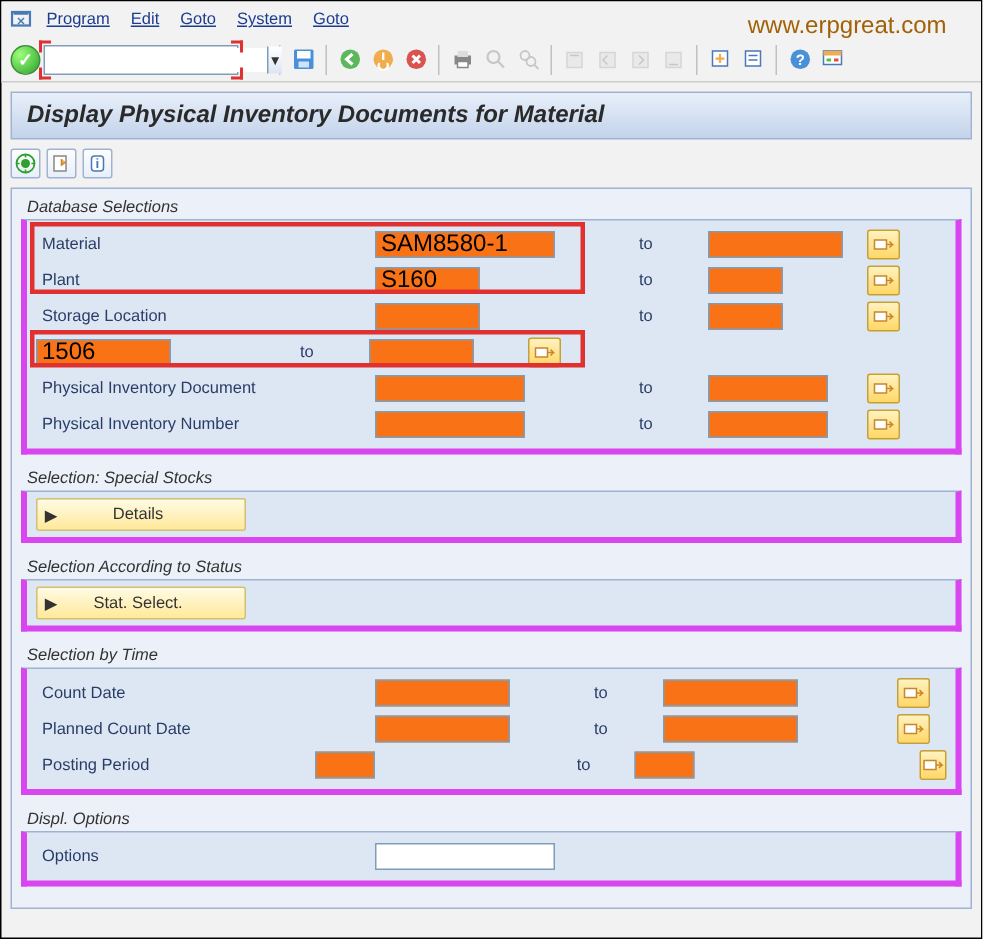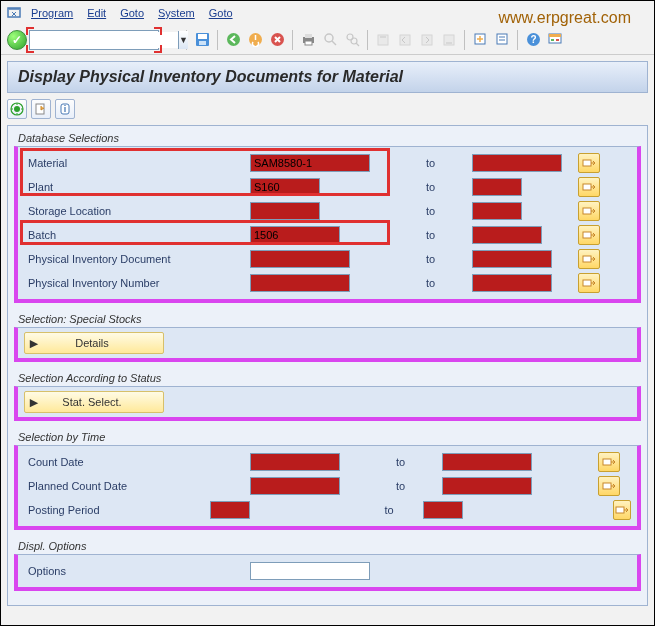--- a/index.html
+++ b/index.html
@@ -40,21 +40,21 @@
   
   .content { margin: 0 6px; border: 1px solid #9fb3d1; background: #ecf1f9; padding-bottom: 6px; }
 
   .groupbox { margin: 4px 6px 8px 6px; }
   .groupbox-title { font-size: 11px; color: #333; padding: 2px 4px; font-style: italic; }
   .groupbox-body { border: 4px solid #d946ef; border-top: 1px solid #9fb3d1; background: #dde7f4; padding: 4px 6px; position: relative; }
 
   .row { display: flex; align-items: center; height: 24px; gap: 6px; }
   .row .label { width: 220px; color: #2a3d66; padding-left: 4px; }
   .row .input-from { width: 120px; }
-  .row .input-from input, .row .input-to input { width: 100%; height: 18px; border: 1px solid #7e9db9; font-size: 11px; padding: 0 3px; background: #b91c1c; }
+  .row .input-from input, .row .input-to input { width: 100%; height: 18px; border: 1px solid #7e9db9; font-size: 16px; padding: 0 3px; background: #f97316; }
   .row .to-label { width: 90px; text-align: left; color: #2a3d66; padding-left: 50px; }
   .row .input-to { width: 90px; }
   .row .multi-btn { width: 22px; height: 20px; border: 1px solid #c8a030; background: linear-gradient(#fff2c0,#ffd766); display: flex; align-items: center; justify-content: center; border-radius: 2px; margin-left: 10px; }
   .row .multi-btn svg { display: block; }
 
   .highlight-box { position: absolute; border: 3px solid #e03030; pointer-events: none; }
 
   .yellow-btn { width: 140px; height: 22px; border: 1px solid #d7c06a; background: linear-gradient(#fffbe5,#ffe99a); display: flex; align-items: center; border-radius: 2px; font-size: 11px; color: #333; }
   .yellow-btn .arrow-ic { width: 18px; display: flex; align-items: center; justify-content: center; }
   .yellow-btn .txt { flex: 1; text-align: center; padding-right: 22px; }
@@ -264,21 +264,20 @@
         <span class="to-label">to</span>
         <span class="input-to"><input style="width: 50px;" value=""></span>
         <span class="multi-btn">
               <svg width="14" height="12">
                 <rect x="1" y="3" width="8" height="6" fill="#fff" stroke="#c8872b"></rect>
                 <path d="M9 6 l4 0 l-2 -2 M13 6 l-2 2" stroke="#c8872b" fill="none"></path>
               </svg>
             </span>
       </div>
       <div class="row">
-        <span class="label">Batch</span>
         <span class="input-from"><input style="width: 90px;" value="1506"></span>
         <span class="to-label">to</span>
         <span class="input-to"><input style="width: 70px;" value=""></span>
         <span class="multi-btn">
               <svg width="14" height="12">
                 <rect x="1" y="3" width="8" height="6" fill="#fff" stroke="#c8872b"></rect>
                 <path d="M9 6 l4 0 l-2 -2 M13 6 l-2 2" stroke="#c8872b" fill="none"></path>
               </svg>
             </span>
       </div>

